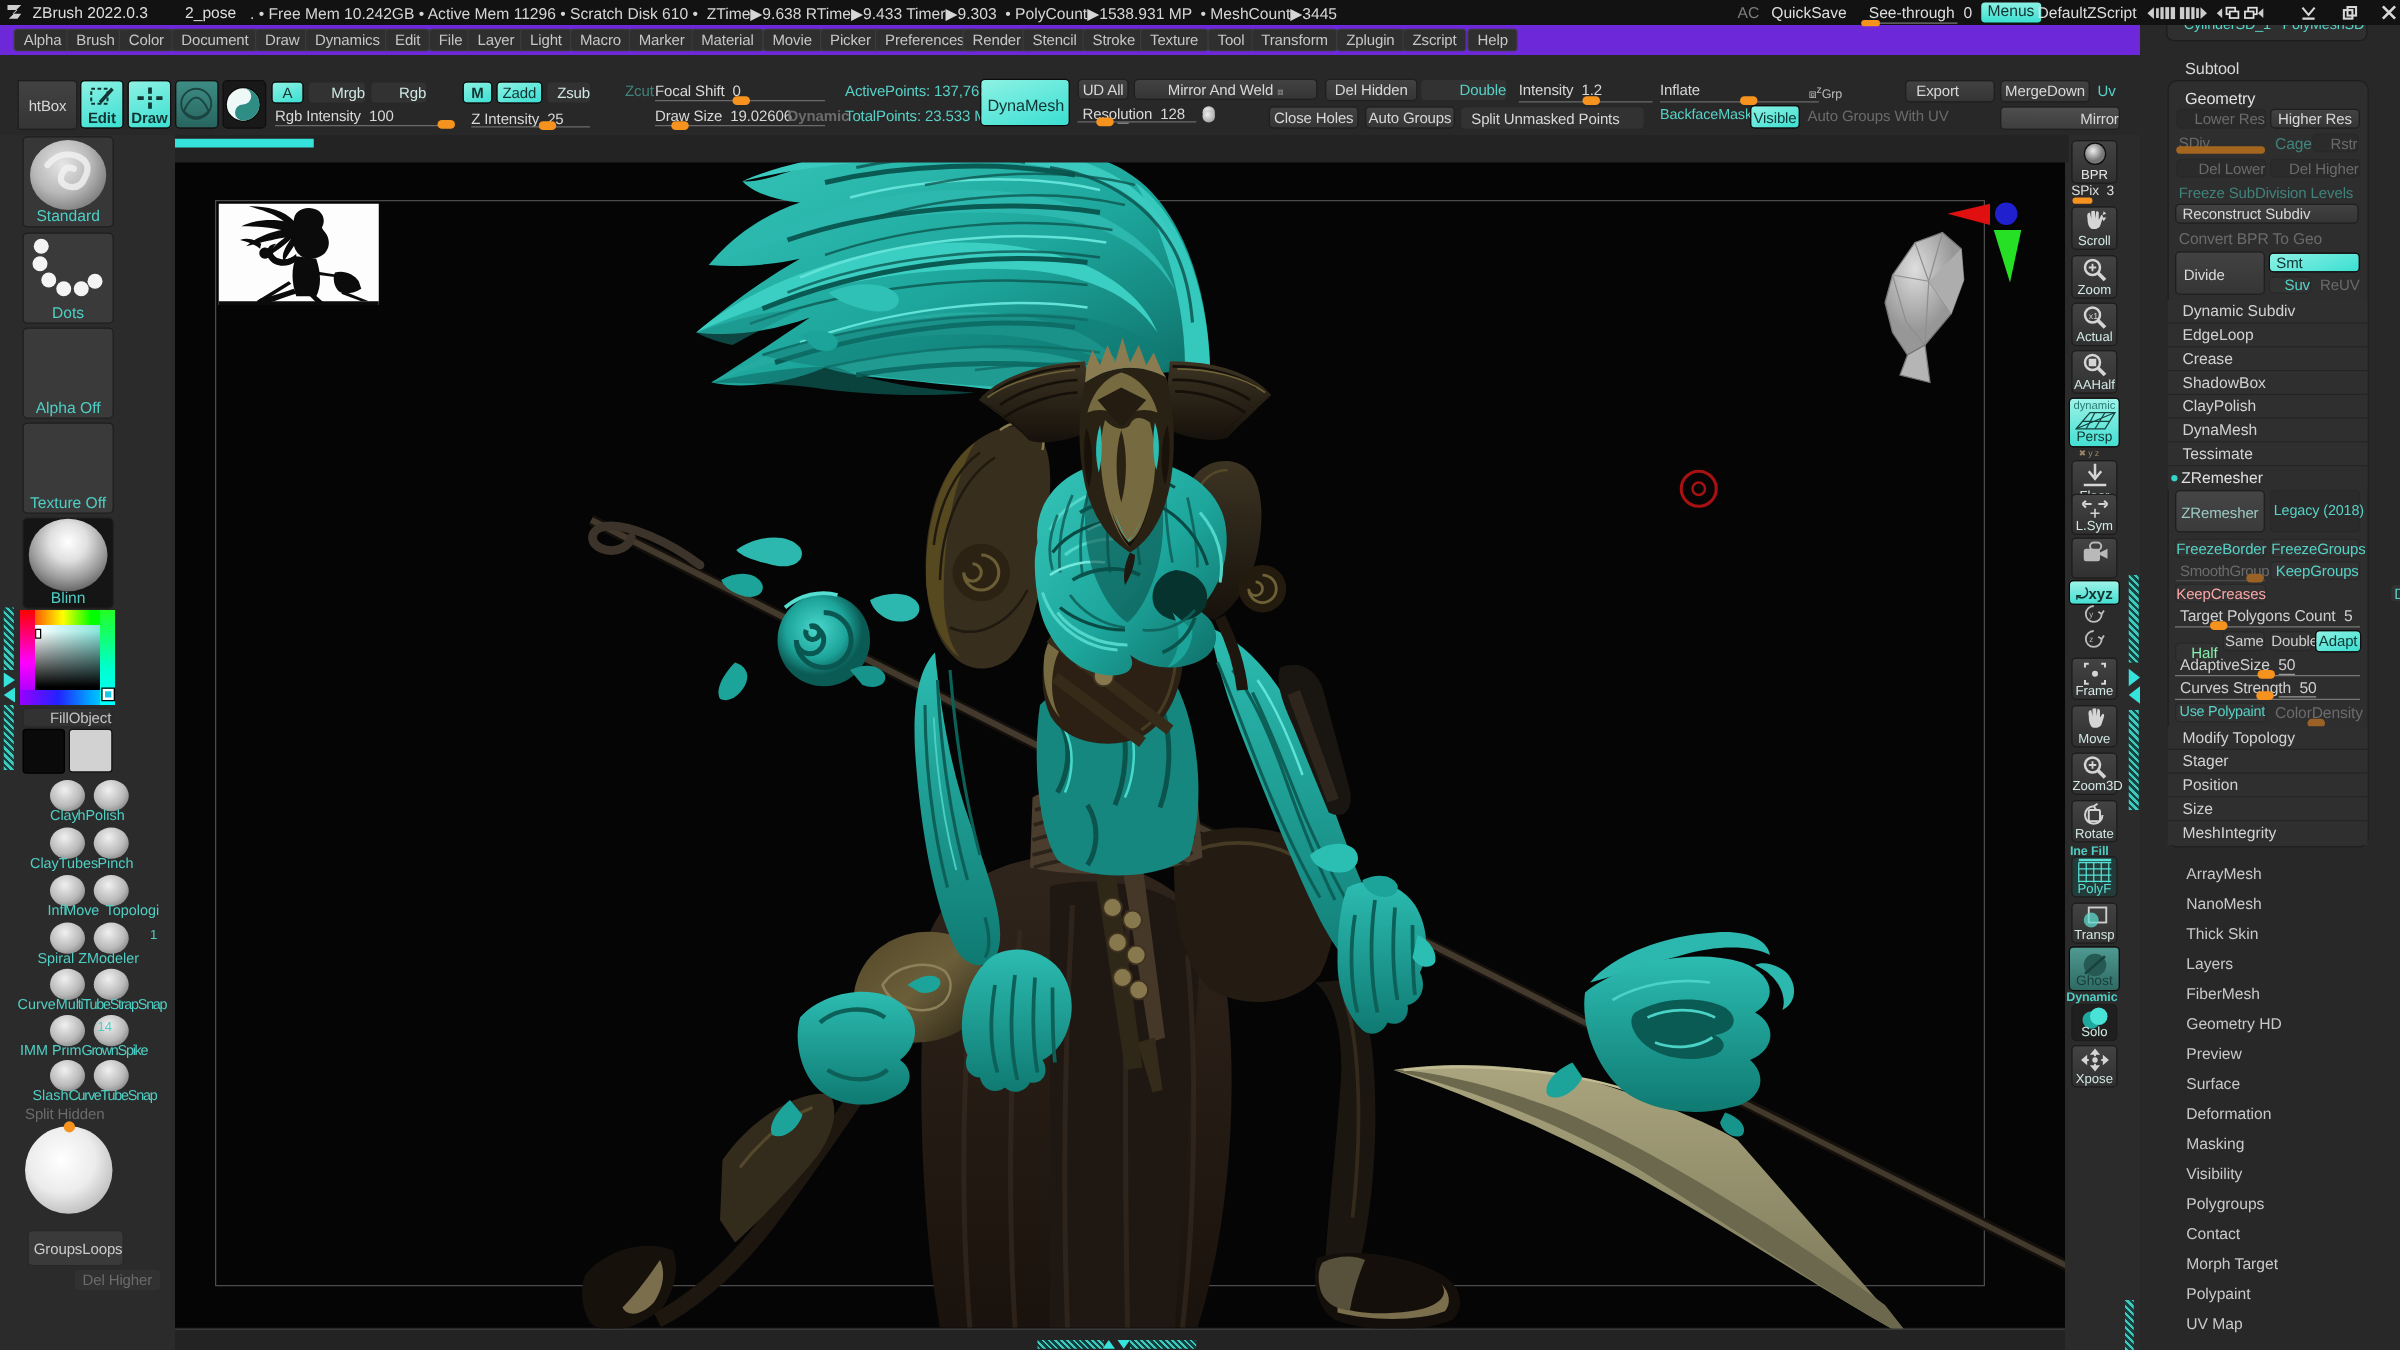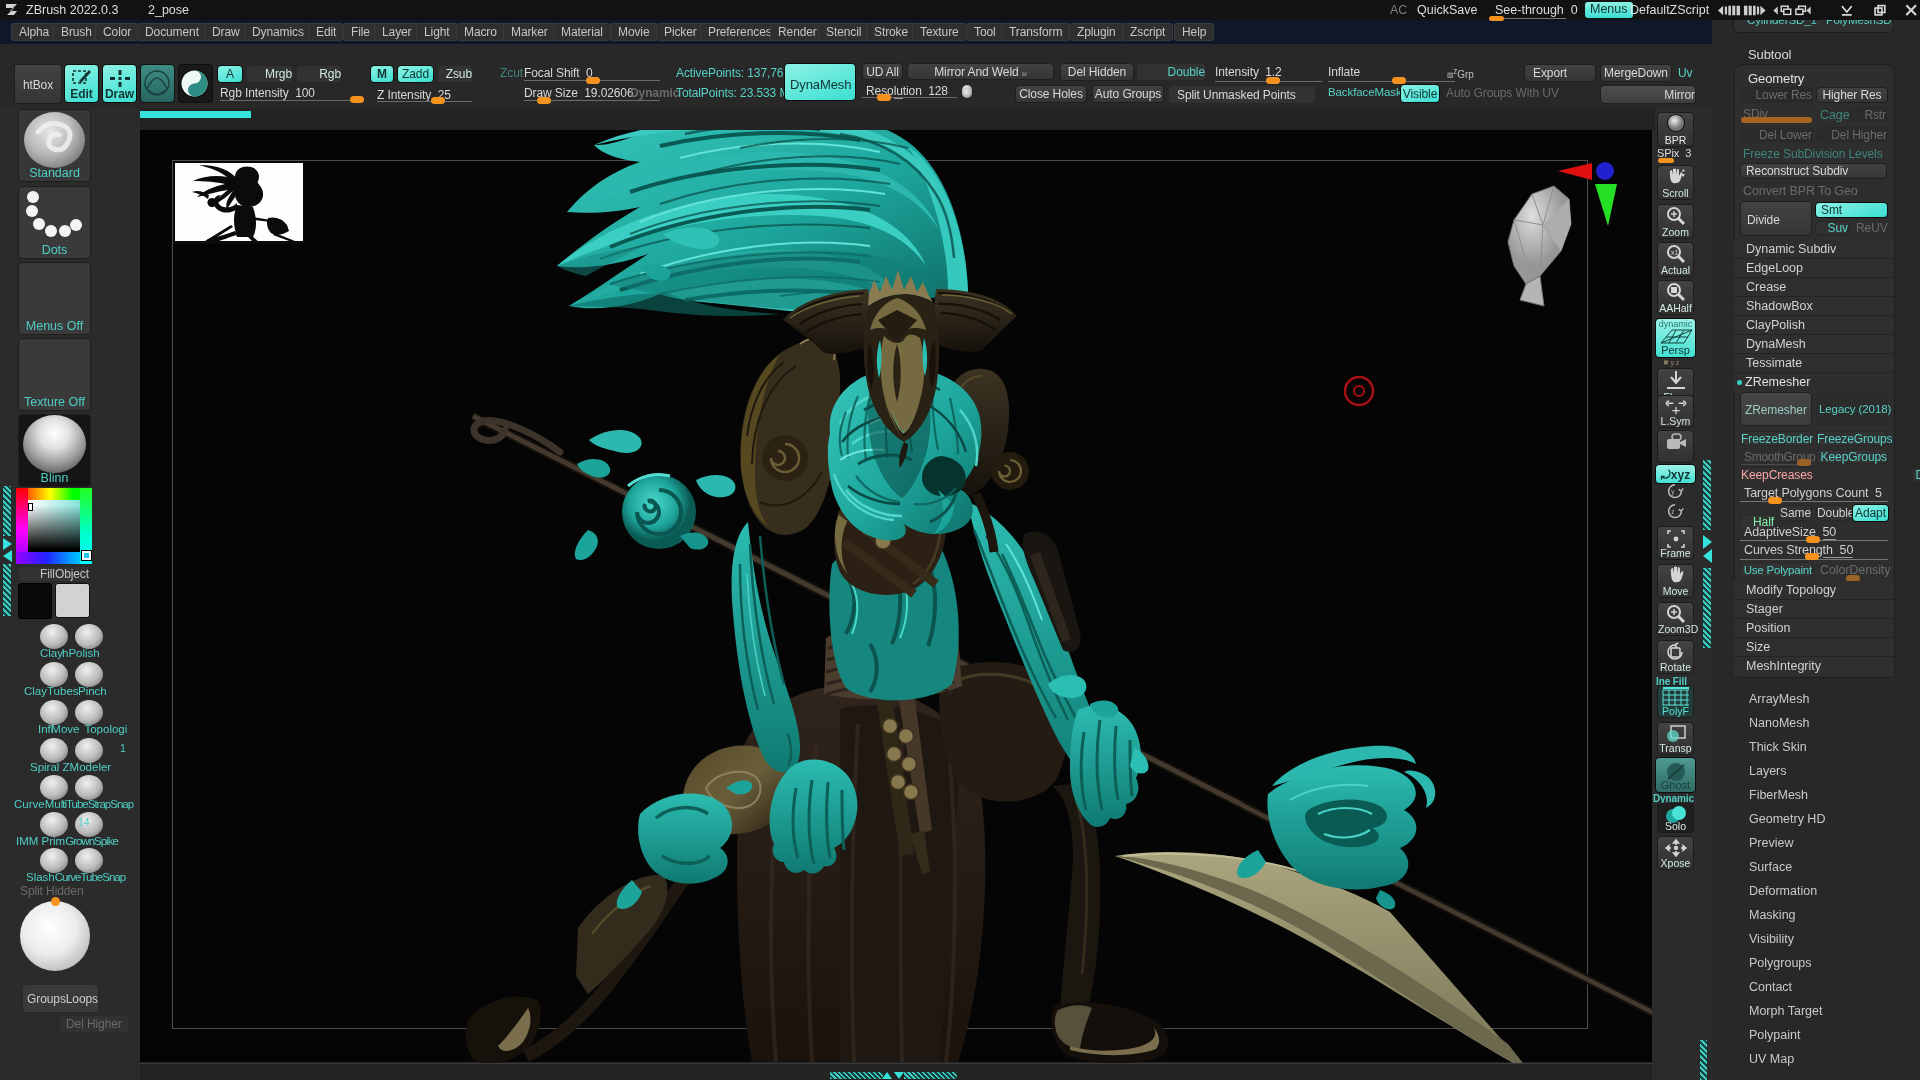--- a/index.html
+++ b/index.html
@@ -2,21 +2,21 @@
 <html><head><meta charset="utf-8">
 <style>
 *{margin:0;padding:0;box-sizing:border-box}
 html,body{width:1920px;height:1080px;overflow:hidden;background:#282828;font-family:"Liberation Sans",sans-serif}
 #app{position:relative;width:1920px;height:1080px;background:#282828}
 .abs{position:absolute}
 
 #titlebar{position:absolute;left:0;top:0;width:1920px;height:20px;background:#121212;color:#dedede;font-size:12.5px;z-index:50}
 #titlebar span{position:absolute;top:3px;white-space:nowrap}
 
-#menubar{position:absolute;left:0;top:20px;width:1712px;height:24px;background:#0f172a;z-index:6}
+#menubar{position:absolute;left:0;top:20px;width:1712px;height:24px;background:#6d28d9;z-index:6}
 .menu{position:absolute;top:3px;height:18px;line-height:17px;padding:0 7px;background:#2f2f2f;border:1px solid #3b3b3b;border-radius:3px;color:#c6c6c6;font-size:12px;letter-spacing:-.1px}
 
 .btn{position:absolute;background:linear-gradient(#424242,#353535);border:1px solid #1f1f1f;border-radius:4px;color:#d8d8d8;font-size:12px;letter-spacing:-.1px;text-align:center;white-space:nowrap}
 .btnflat{position:absolute;background:#323232;border:1px solid #282828;border-radius:4px;color:#d8d8d8;font-size:12px;letter-spacing:-.1px;text-align:right;white-space:nowrap}
 .tealbtn{position:absolute;background:linear-gradient(160deg,#8df2e4,#3adfd2);border:1px solid #0c0c0c;border-radius:4px;color:#113432;font-size:12px;letter-spacing:-.1px;text-align:center;white-space:nowrap}
 .tealdark{position:absolute;background:linear-gradient(#3d8d85,#27655f);border:1px solid #111;border-radius:4px}
 .lbl{position:absolute;white-space:nowrap;font-size:12px;letter-spacing:-.1px;color:#d8d8d8}
 .teal{color:#56d2c7}
 .dim{color:#6b6b6b}
 .dimteal{color:#40837c}
@@ -43,20 +43,21 @@
 </style></head>
 <body>
 <div id="app">
 
 <div id="titlebar">
   <svg style="position:absolute;left:4px;top:2px" width="17" height="16" viewBox="0 0 17 16">
         <path d="M2 2 L13 2 L6 9 L13 9 L10 13 L3 13 L10 6 L2 6 Z" fill="#cfcfcf"></path>
       </svg>
   <span style="left:26px">ZBrush 2022.0.3</span>
   <span style="left:148px">2_pose</span>
+  <span style="left:200px;color:#d6d6d6">. • Free Mem 10.242GB • Active Mem 11296 • Scratch Disk 610 •&nbsp; ZTime▶9.638 RTime▶9.433 Timer▶9.303 &nbsp;• PolyCount▶1538.931 MP &nbsp;• MeshCount▶3445</span>
   <span style="left:1390px;color:#7d7d7d">AC</span>
   <span style="left:1417px">QuickSave</span>
   <span style="left:1495px">See-through&nbsp;&nbsp;0</span>
   <span style="left:1585px;top:2px;height:16px;line-height:15px;padding:0 5px;background:linear-gradient(#8df2e4,#3adfd2);border-radius:3px;color:#113432">Menus</span>
   <span style="left:1630px">DefaultZScript</span>
   <span style="left:1489px;top:16px;width:15px;height:5px;background:#f6921e;border-radius:2.5px"></span>
   <span style="left:1504px;top:18px;width:62px;height:1px;background:#777"></span>
   <svg style="position:absolute;left:1708px;top:4px" width="110" height="13" viewBox="0 0 116 15">
     <g fill="#cdcdcd">
           <path d="M6 7.5 L12 2 V13Z"></path>
@@ -229,21 +230,21 @@
             <circle cx="13" cy="24" r="6"></circle>
             <circle cx="20" cy="37" r="6"></circle>
             <circle cx="32" cy="44" r="6"></circle>
             <circle cx="46" cy="44" r="6"></circle>
             <circle cx="57" cy="38" r="6"></circle>
           </g>
         </svg>
     <div class="tl">Dots</div>
   </div>
   <div class="thumb" style="top:262px;height:73px;background:#3a3a3a">
-        <div class="tl">Menus Off</div>
+        <div class="tl">Alpha Off</div>
       </div>
   <div class="thumb" style="top:338px;height:73px;background:#3a3a3a">
         <div class="tl">Texture Off</div>
       </div>
   <div class="thumb" style="top:414px;height:73px;background:#151515">
     <div class="abs" style="left:4px;top:0px;width:63px;height:58px;border-radius:50%;background:radial-gradient(circle at 50% 32%,#ffffff,#e0e0e0 30%,#9a9a9a 60%,#3a3a3a 95%)"></div>
     <div class="tl">Blinn</div>
   </div>
 
   <div class="abs" style="left:16px;top:488px;width:76px;height:76px;background:linear-gradient(90deg,#f00,#ff0 45%,#0f0 75%,#0f0)"></div>

